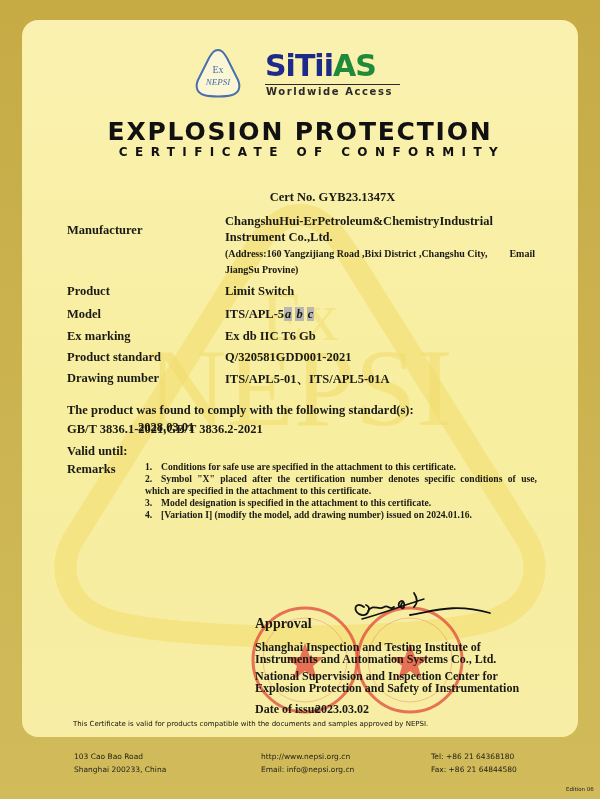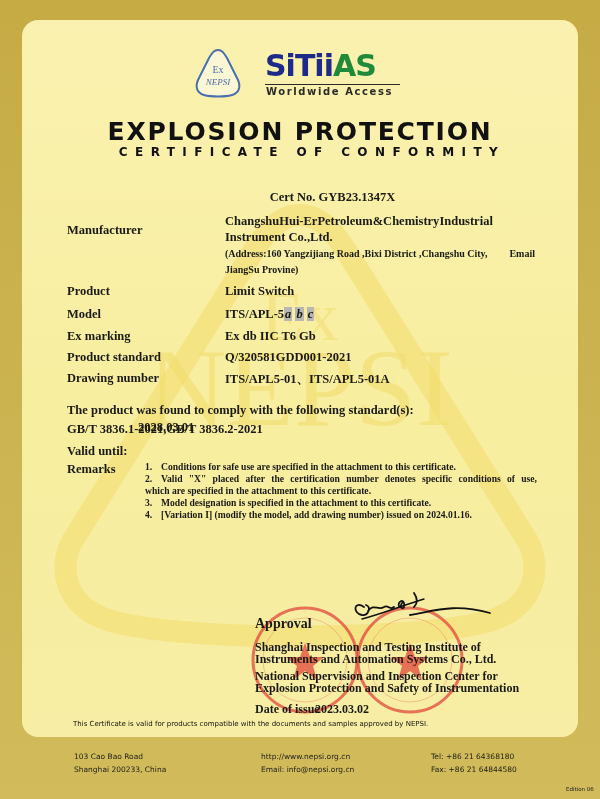--- a/index.html
+++ b/index.html
@@ -179,21 +179,21 @@
     <div class="comply">The product was found to comply with the following standard(s):</div>
     <div class="standards">GB/T 3836.1-2021,GB/T 3836.2-2021</div>
 
     <div class="valid-label">Valid until:</div>
     <div class="valid-value">2028.03.01</div>
 
     <div class="remarks-label">Remarks</div>
     <div class="remarks">
       <div class="r"><span class="num">1.</span><span>Conditions for safe use are specified in the attachment to this certificate.</span></div>
       <div class="j">
-        <span><span class="num">2.</span><span>Valid</span></span>
+        <span><span class="num">2.</span><span>Symbol</span></span>
         <span>"X"</span>
         <span>placed</span>
         <span>after</span>
         <span>the</span>
         <span>certification</span>
         <span>number</span>
         <span>denotes</span>
         <span>specific</span>
         <span>conditions</span>
         <span>of</span>

